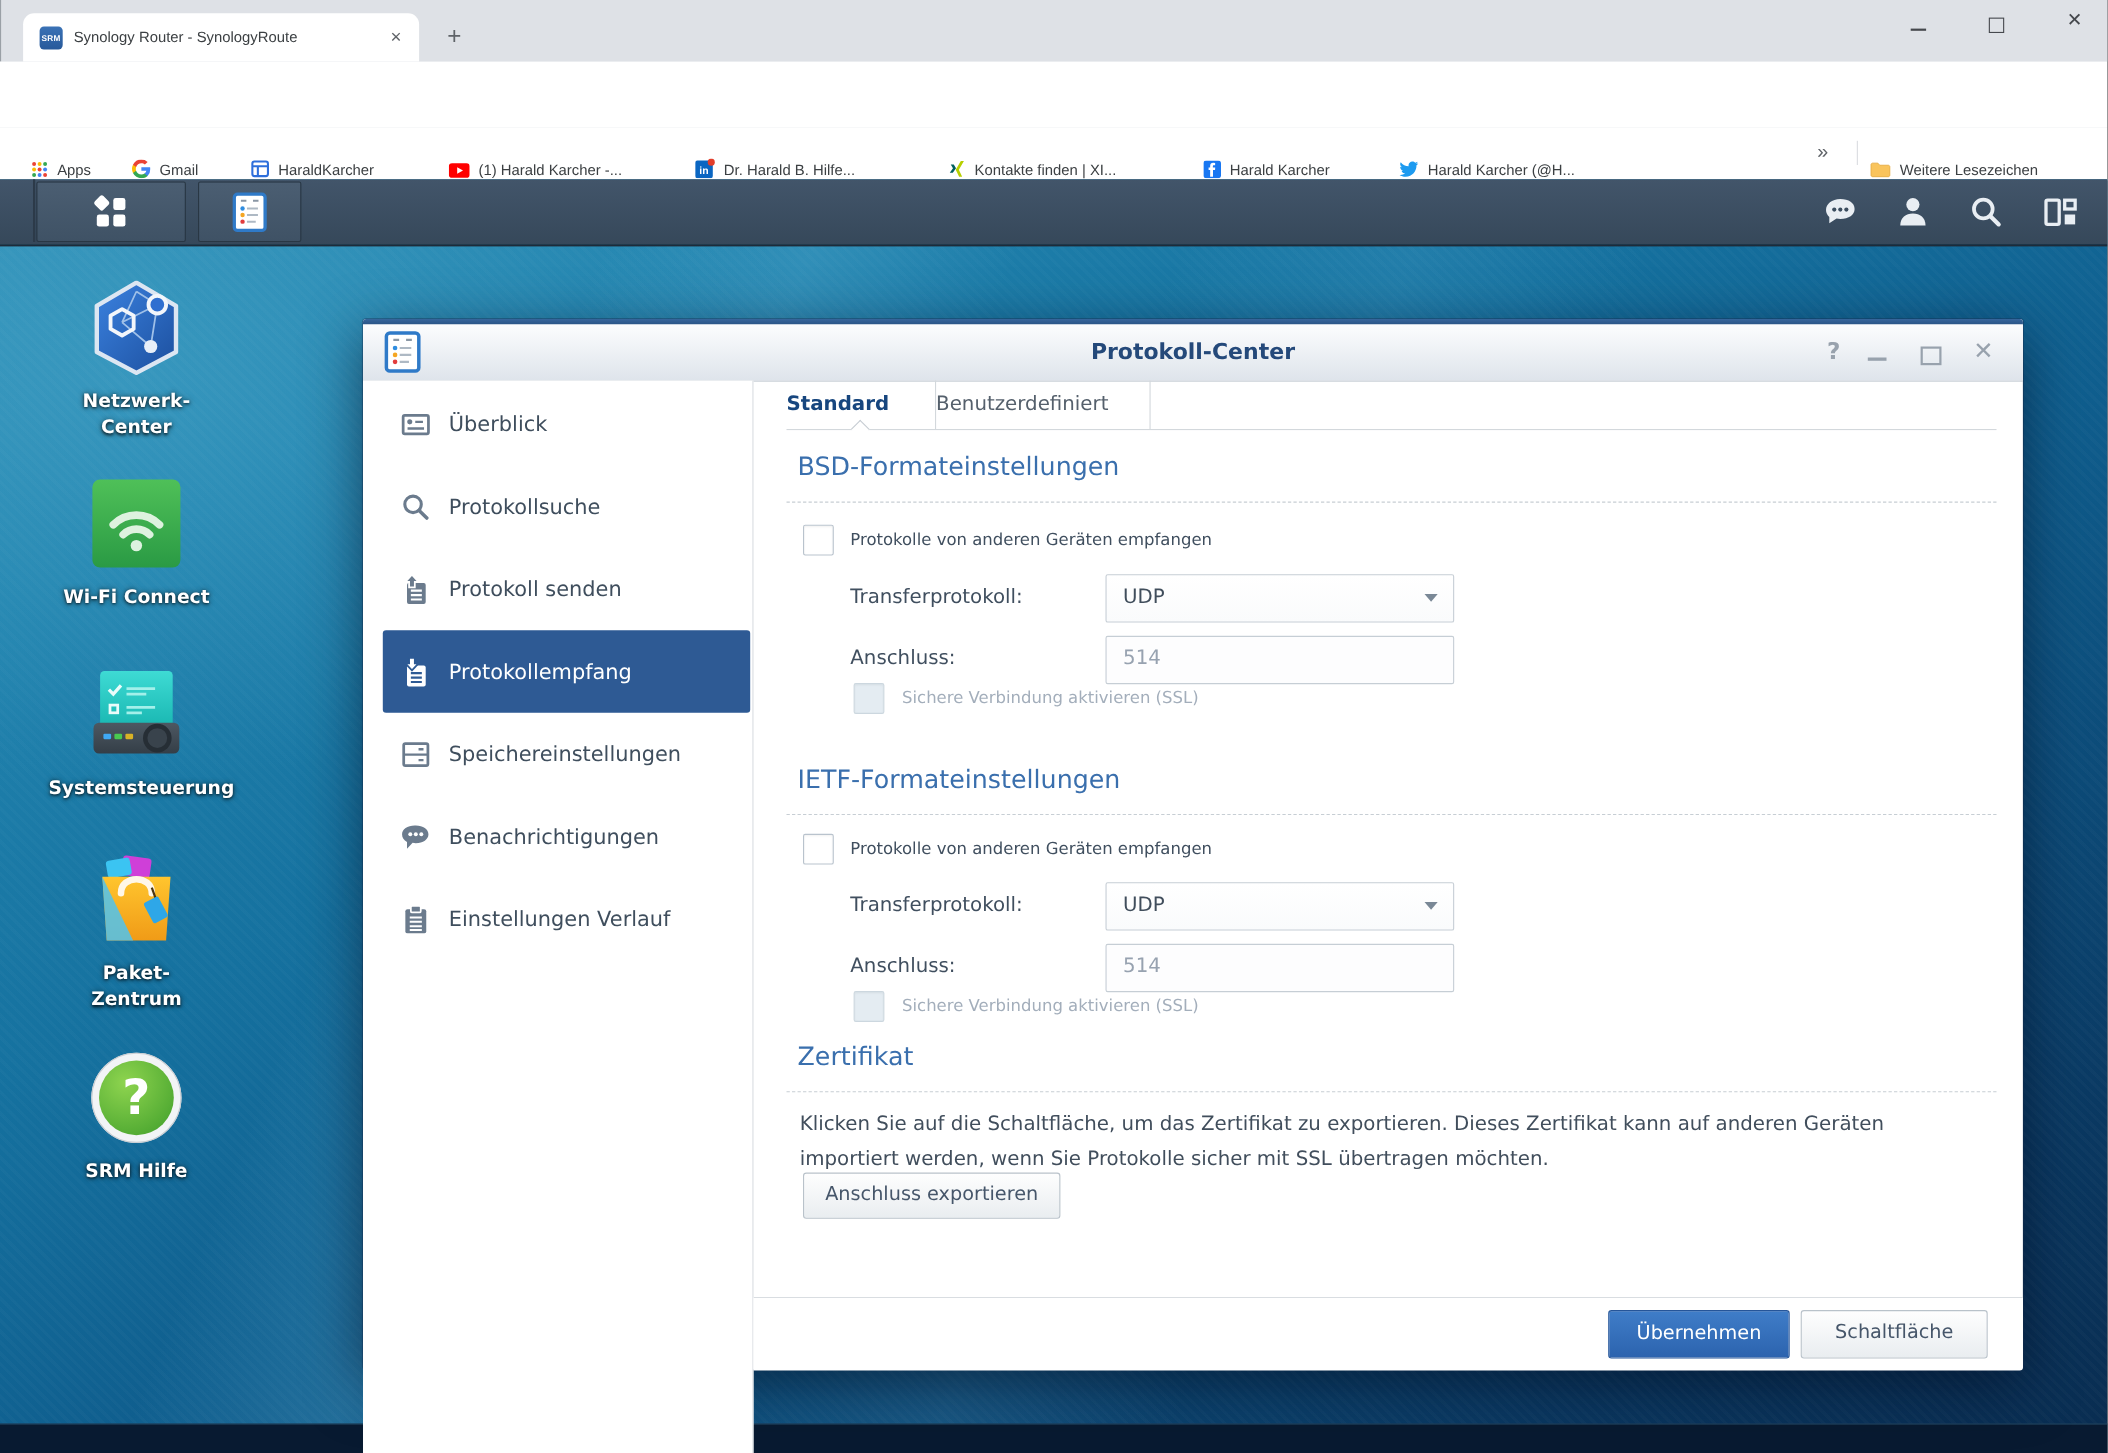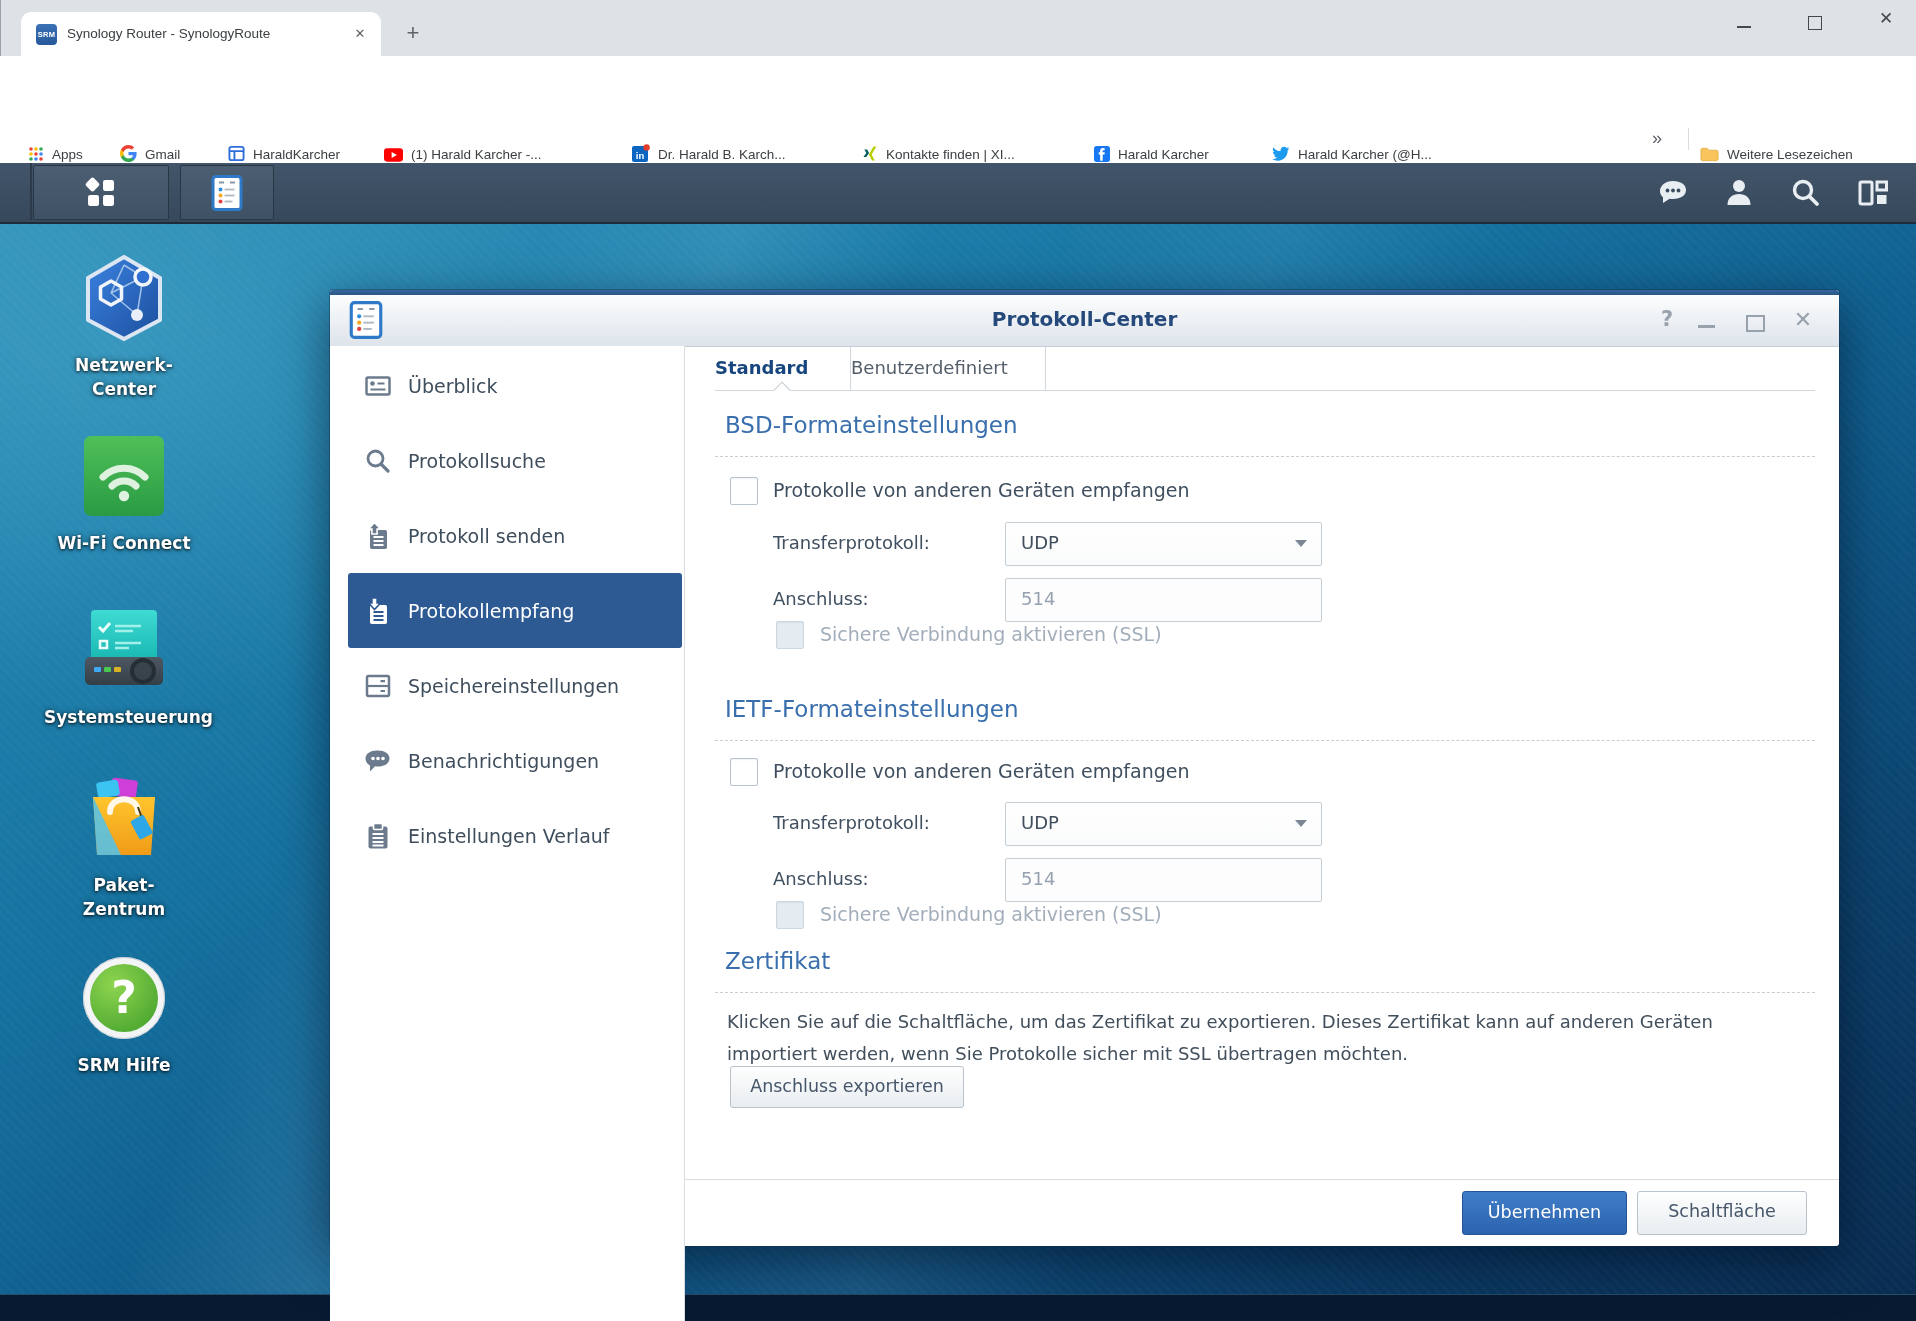--- a/index.html
+++ b/index.html
@@ -80,21 +80,21 @@
   #dlg-content{position:absolute;left:385px;top:56px;width:1100px;height:833px}
   #dlg-tabs{position:absolute;left:0;top:0;width:1100px;height:44px;border-bottom:1px solid #d3d8dc;display:flex}
   .dtab{height:44px;line-height:43px;text-align:left;font-size:18px;color:#55606c;border-right:1px solid #d3d8dc;cursor:pointer}
   .dtab.active{color:#17467e;font-weight:bold}
   #tab-notch{position:absolute;left:61px;top:38px;width:11px;height:11px;background:#fff;border-left:1px solid #c6ccd2;border-top:1px solid #c6ccd2;transform:rotate(45deg);z-index:2}
 
   .sect-h{position:absolute;left:10px;font-size:23px;color:#3a6fad;white-space:nowrap}
   .dashline{position:absolute;left:0;width:1100px;height:0;border-top:1px dashed #c7ced4}
   .cb{position:absolute;width:26px;height:26px;background:#fff;border:1px solid #b9c3cd;border-radius:2px;box-shadow:inset 0 1px 2px rgba(0,0,0,.06);cursor:pointer}
   .cb.disabled{background:#e4ecf2;border-color:#ccd7df;cursor:default}
-  .lbl{position:absolute;font-size:19px;color:#404f5f;line-height:28px;white-space:nowrap}
+  .lbl{position:absolute;font-size:15px;color:#404f5f;line-height:28px;white-space:nowrap}
   .lbl.disabled{color:#a3aebb}
   .fld-label{position:absolute;left:58px;font-size:18px;color:#404f5f;line-height:42px;white-space:nowrap}
   .combo{position:absolute;left:290px;width:300px;height:42px;background:linear-gradient(#fff,#fafbfc);border:1px solid #c6ced5;border-radius:2px;font-size:18px;color:#414e5c;line-height:40px;padding-left:15px;cursor:pointer}
   .combo .arrow{position:absolute;right:14px;top:17px;width:0;height:0;border-left:6px solid transparent;border-right:6px solid transparent;border-top:7px solid #7a8896}
   .inputbox{position:absolute;left:290px;width:300px;height:42px;background:#fdfdfe;border:1px solid #c6ced5;border-radius:2px;font-size:18px;color:#97a2b0;line-height:40px;padding-left:15px}
   #cert-desc{position:absolute;left:12px;width:1020px;font-size:18px;line-height:32px;color:#414e5c}
   .btn-light{background:linear-gradient(#fefefe,#e9edf0);border:1px solid #b9c2ca;border-radius:3px;color:#46566a;font-size:17.5px;text-align:center;line-height:38px;cursor:pointer}
   #cert-export{position:absolute;left:15px;top:720px;width:232px;height:40px}
   #dlg-footer{position:absolute;left:355px;top:889px;width:1154px;height:66px;border-top:1px solid #d9dde1;background:#fff;border-radius:0 0 3px 0}
   .btn-primary{position:absolute;background:linear-gradient(#3f7dc8,#2c63ae);border:1px solid #255599;border-radius:3px;color:#fff;font-size:17.5px;text-align:center;line-height:40px;cursor:pointer}
@@ -190,34 +190,34 @@
         </svg>
       <span>Gmail</span>
     </div>
     <div class="bm" style="left:228px">
       <svg width="17" height="17" viewBox="0 0 18 18">
           <rect x="1.5" y="2" width="15" height="14" rx="2" fill="#fff" stroke="#2e6fdb" stroke-width="2"></rect>
           <path d="M2 6.5h14M6.8 6.5V16" stroke="#2e6fdb" stroke-width="2"></path>
         </svg>
       <span>HaraldKarcher</span>
     </div>
-    <div class="bm" style="left:384px">
+    <div class="bm" style="left:408px">
       <svg width="19" height="14" viewBox="0 0 20 14">
           <rect width="20" height="14" rx="3.2" fill="#ff0000"></rect>
           <path d="M8 3.8l5.6 3.2L8 10.2z" fill="#fff"></path>
         </svg>
       <span>(1) Harald Karcher -...</span>
     </div>
     <div class="bm" style="left:632px">
       <svg width="18" height="18" viewBox="0 0 18 18">
           <rect x="0" y="2" width="16" height="16" rx="2" fill="#0a66c2"></rect>
           <text x="8" y="14.5" fill="#fff" font-size="9.5" font-weight="bold" text-anchor="middle" font-family="Liberation Sans,sans-serif">in</text>
           <circle cx="14.6" cy="3.4" r="3.2" fill="#e33e2b"></circle>
         </svg>
-      <span>Dr. Harald B. Karch...</span>
+      <span>Dr. Harald B. Hilfe...</span>
     </div>
     <div class="bm" style="left:862px">
       <svg width="16" height="17" viewBox="0 0 18 18">
           <path d="M12.9 1L7.7 10l3.5 7h3.1l-3.4-7L16.1 1z" fill="#b7cf00"></path>
           <path d="M2.6 4.6l2.3 3.9L1.6 13h3.1L8 8.5 5.7 4.6z" fill="#00605e"></path>
         </svg>
       <span>Kontakte finden | XI...</span>
     </div>
     <div class="bm" style="left:1094px">
       <svg width="16" height="16" viewBox="0 0 18 18">

